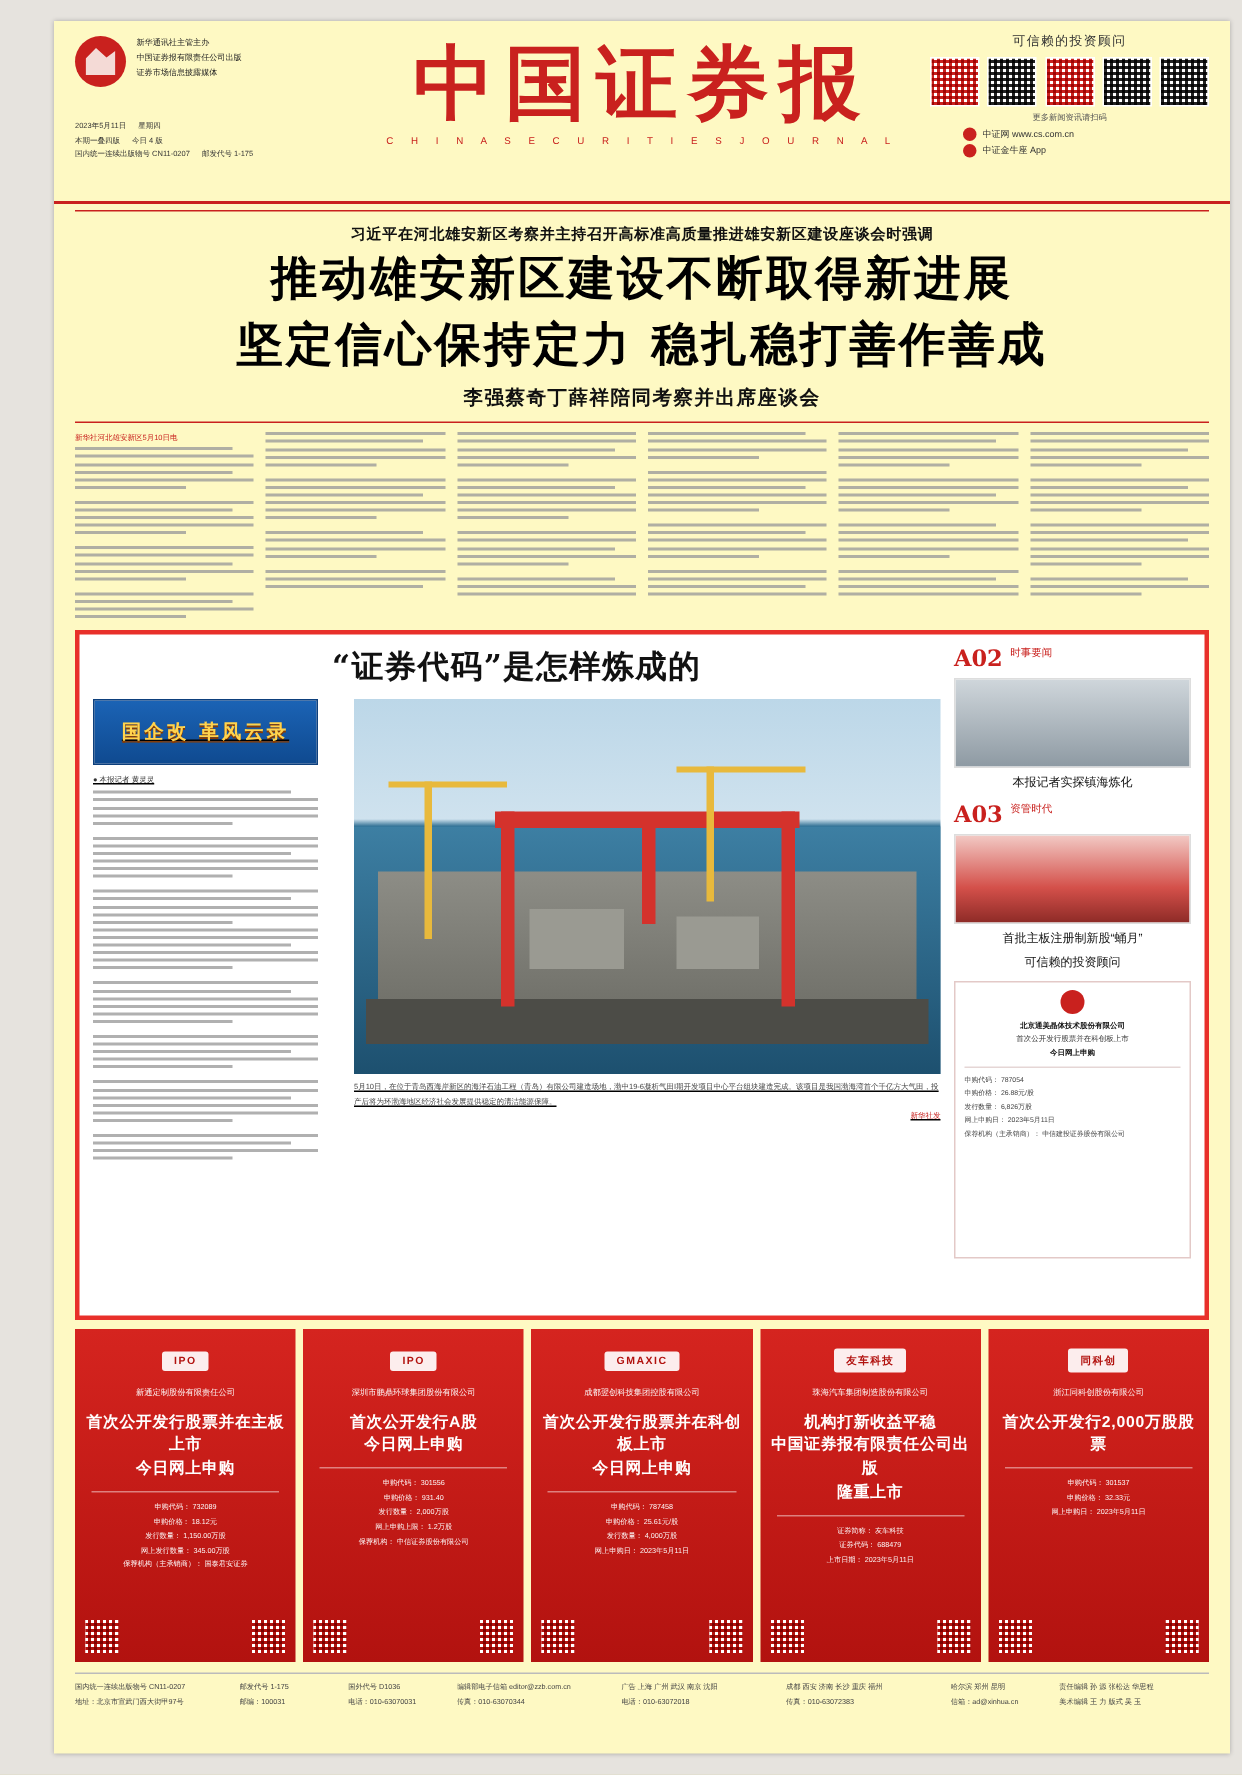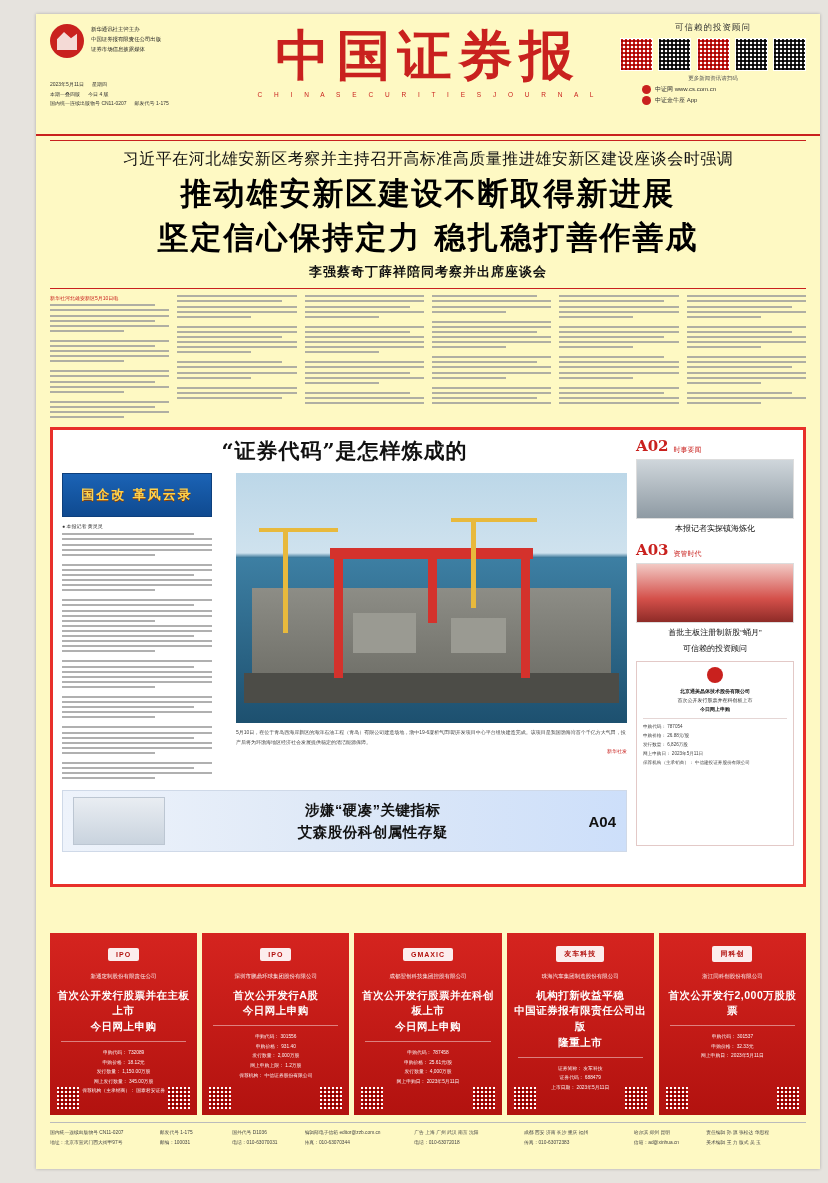--- a/index.html
+++ b/index.html
@@ -105,21 +105,21 @@
   }
 
   
   .headline-wrap {
     border-top: 1px solid #c9211e;
     margin: 4px 14px 0 14px;
     padding-top: 8px;
     text-align: center;
   }
   .kicker {
-    font-size: 16px; color: #111; font-weight: normal;
+    font-size: 10px; color: #111; font-weight: bold;
     font-family: "DejaVu Sans", sans-serif;
     letter-spacing: .5px;
   }
   .big-line {
     font-family: "DejaVu Sans", sans-serif;
     font-weight: bold;
     font-size: 31px;
     letter-spacing: 2px;
     color: #000;
     line-height: 1.28;
@@ -175,21 +175,21 @@
     letter-spacing: 1px;
   }
   .feat-sub {
     text-align: center;
     font-size: 10.5px;
     color: #111;
     margin-top: 6px;
     font-weight: bold;
     letter-spacing: .3px;
   }
-  .feat-body { display: flex; gap: 24px; margin-top: 8px; }
+  .feat-body { display: flex; gap: 24px; margin-top: 8px; text-decoration: underline; }
   .feat-left-col { width: 150px; flex: 0 0 150px; }
   .feat-right-col { flex: 1; }
 
   .badge-img {
     width: 100%; height: 44px;
     background: linear-gradient(180deg,#1b63b5,#0f4a90);
     border: 1px solid #0d3f7c;
     display: flex; align-items: center; justify-content: center;
   }
   .badge-img span {
@@ -241,21 +241,21 @@
     width: 92px; height: 48px; background: linear-gradient(180deg,#e9edf2,#c9d3de);
     border: 1px solid #bcc6d2; flex: 0 0 92px;
   }
   .promo-text { flex: 1; text-align: center; }
   .promo-text .l1 { font-size: 14.5px; font-weight: bold; color: #111; letter-spacing: .5px;}
   .promo-text .l2 { font-size: 14.5px; font-weight: bold; color: #111; margin-top: 3px; letter-spacing: .5px;}
   .promo-code { font-size: 15px; font-weight: bold; color: #111; padding-left: 8px; }
 
   
   .side-item { margin-bottom: 6px; }
-  .side-label { display: flex; align-items: flex-end; gap: 5px; }
+  .side-label { display: flex; align-items: flex-start; gap: 5px; }
   .side-label .code { font-family: "DejaVu Serif", serif; font-weight: bold; font-size: 15px; color: #c9211e; }
   .side-label .tag { font-size: 7px; color: #c9211e; }
   .side-photo { width: 100%; height: 60px; margin-top: 4px; border: 1px solid #ddd; }
   .side-photo.p1 { background: linear-gradient(180deg,#cfd6db,#8e9aa3); }
   .side-photo.p2 { background: linear-gradient(180deg,#f2c9c4,#d4504a 60%,#8e2b27); }
   .side-cap { font-size: 8px; color: #111; text-align: center; margin-top: 4px; line-height: 1.5; }
   .side-cap.two { font-size: 8px; }
   .side-ad {
     margin-top: 6px; border: 1px solid #e3c9c7; background: #fff;
     padding: 5px 6px; height: 185px; overflow: hidden;
@@ -273,21 +273,20 @@
     height: 222px;
   }
   .ad {
     flex: 1;
     background: linear-gradient(180deg,#d5241f,#b2120f);
     color: #fff;
     padding: 8px 7px;
     text-align: center;
     position: relative;
     overflow: hidden;
-    margin-top: 40px;
   }
   .ad .ad-logo {
     height: 26px; margin: 0 auto 5px;
     display: flex; align-items: center; justify-content: center;
   }
   .ad .ad-logo .chip {
     background: rgba(255,255,255,.92); color: #b2120f; font-size: 7px; font-weight: bold;
     padding: 3px 8px; border-radius: 2px; letter-spacing: 1px;
   }
   .ad .co { font-size: 5.5px; line-height: 1.7; opacity: .95; }
@@ -624,28 +623,20 @@
               <div class="block" style="left:55%;top:58%;width:14%;height:14%;"></div>
 
             </div>
             <div class="photo-credit">
               <div>5月10日，在位于青岛西海岸新区的海洋石油工程（青岛）有限公司建造场地，渤中19-6凝析气田I期开发项目中心平台组块建造完成。该项目是我国渤海湾首个千亿方大气田，投产后将为环渤海地区经济社会发展提供稳定的清洁能源保障。</div>
               <div class="sign">新华社发</div>
             </div>
           </div>
         </div>
 
-        <div class="promo">
-          <div class="promo-thumb"></div>
-          <div class="promo-text">
-            <div class="l1">涉嫌“硬凑”关键指标</div>
-            <div class="l2">艾森股份科创属性存疑</div>
-          </div>
-          <div class="promo-code">A04</div>
-        </div>
       </div>
 
       <div class="feature-side">
         <div class="side-item">
           <div class="side-label">
             <span class="code">A02</span>
             <span class="tag">时事要闻</span>
           </div>
           <div class="side-photo p1"></div>
           <div class="side-cap">本报记者实探镇海炼化</div>

